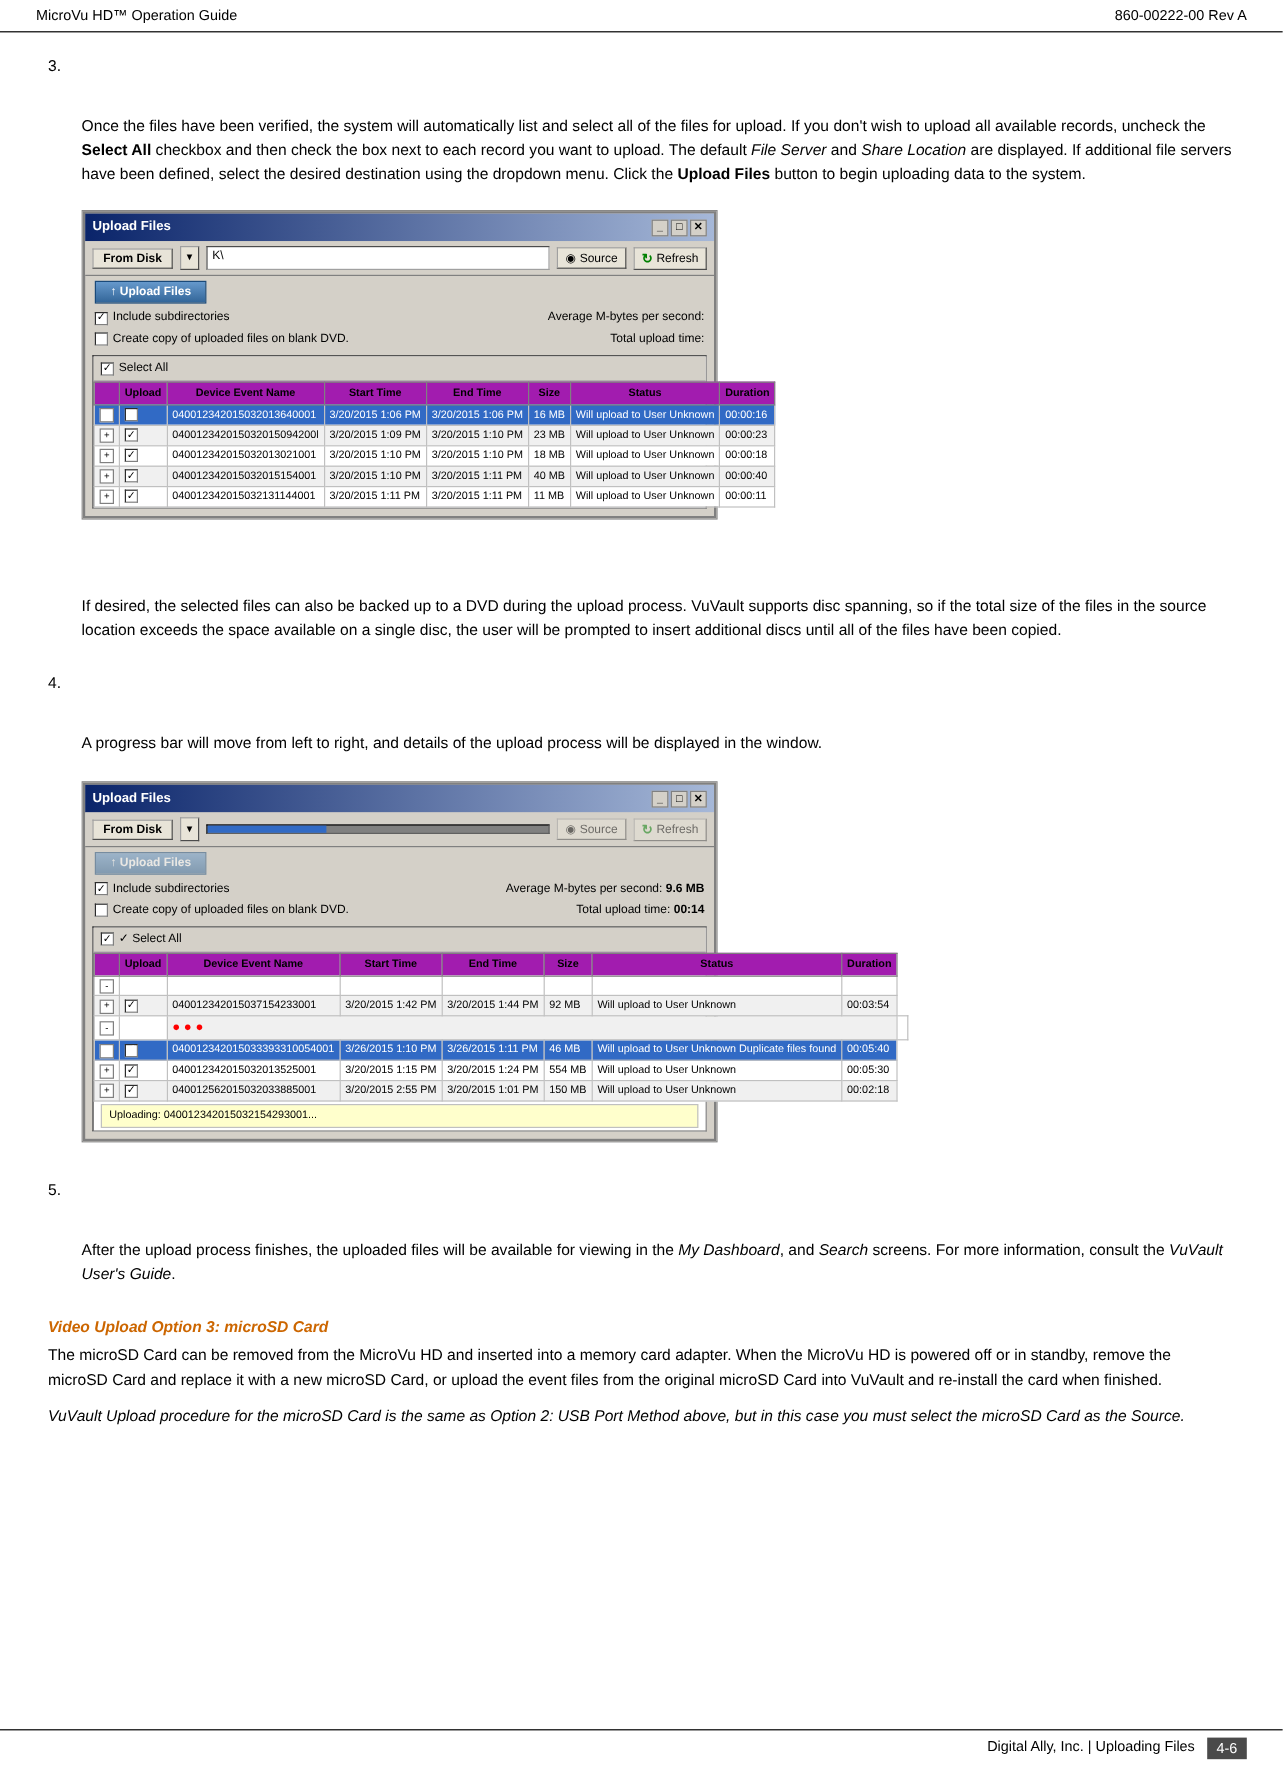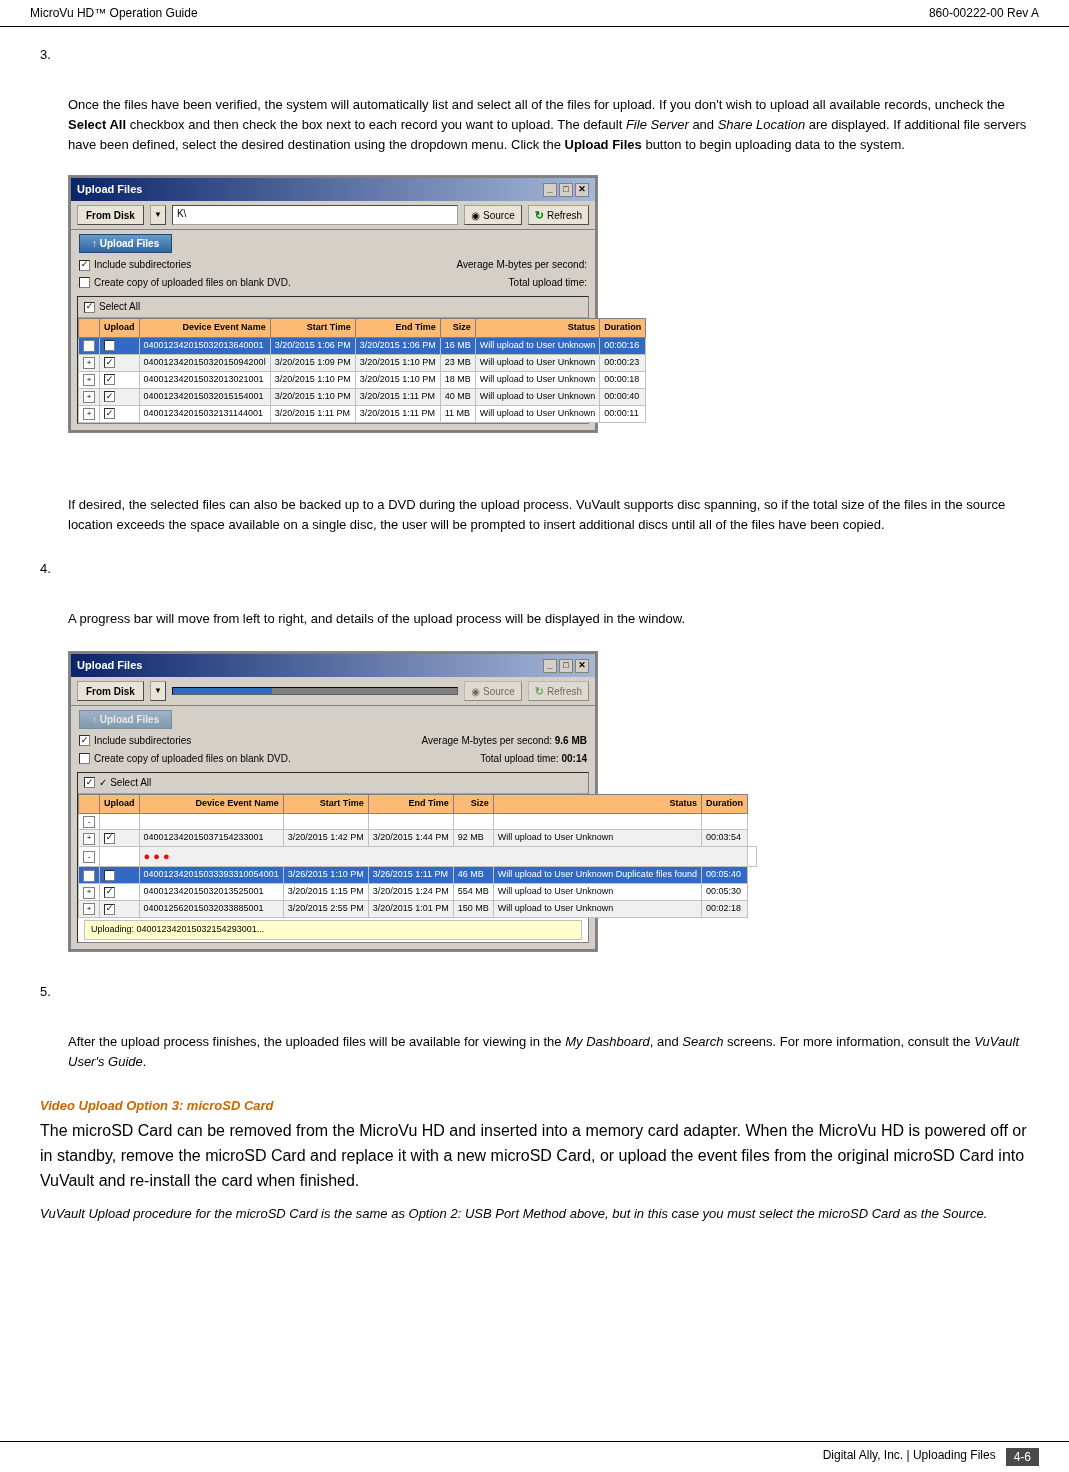--- a/index.html
+++ b/index.html
@@ -104,20 +104,21 @@
       height: 14px;
       font-size: 9px;
       display: flex;
       align-items: center;
       justify-content: center;
       cursor: pointer;
       color: #000;
     }
     .dialog-toolbar {
       display: flex;
+      align-items: center;
       padding: 4px 6px;
       gap: 6px;
       background: #d4d0c8;
       border-bottom: 1px solid #808080;
     }
     .from-disk-btn {
       background: #e8e4d8;
       border: 1px outset #a0a0a0;
       padding: 2px 8px;
       font-size: 10px;
@@ -212,24 +213,24 @@
       gap: 4px;
       border-bottom: 1px solid #a0a0a0;
       font-size: 10px;
     }
     .dialog-table {
       width: 100%;
       border-collapse: collapse;
       font-size: 9px;
     }
     .dialog-table th {
-      background: #fdba74;
+      background: #a21caf;
       border: 1px solid #808080;
       padding: 2px 4px;
-      text-align: right;
+      text-align: center;
       font-size: 9px;
       font-weight: bold;
     }
     .dialog-table td {
       border: 1px solid #c0c0c0;
       padding: 1px 4px;
       white-space: nowrap;
       font-size: 9px;
     }
     .dialog-table tr.selected td { background: #316ac5; color: white; }
@@ -284,21 +285,21 @@
 
     
     .italic-body {
       font-style: italic;
       font-size: 13px;
       line-height: 1.55;
       margin: 10px 0;
     }
 
     .body-para {
-      font-size: 16px;
+      font-size: 13px;
       line-height: 1.55;
       margin-bottom: 10px;
     }
   </style>
 </head>
 <body>
 
 <div class="page-header">
   <span>MicroVu HD™ Operation Guide</span>
   <span>860-00222-00 Rev A</span>

